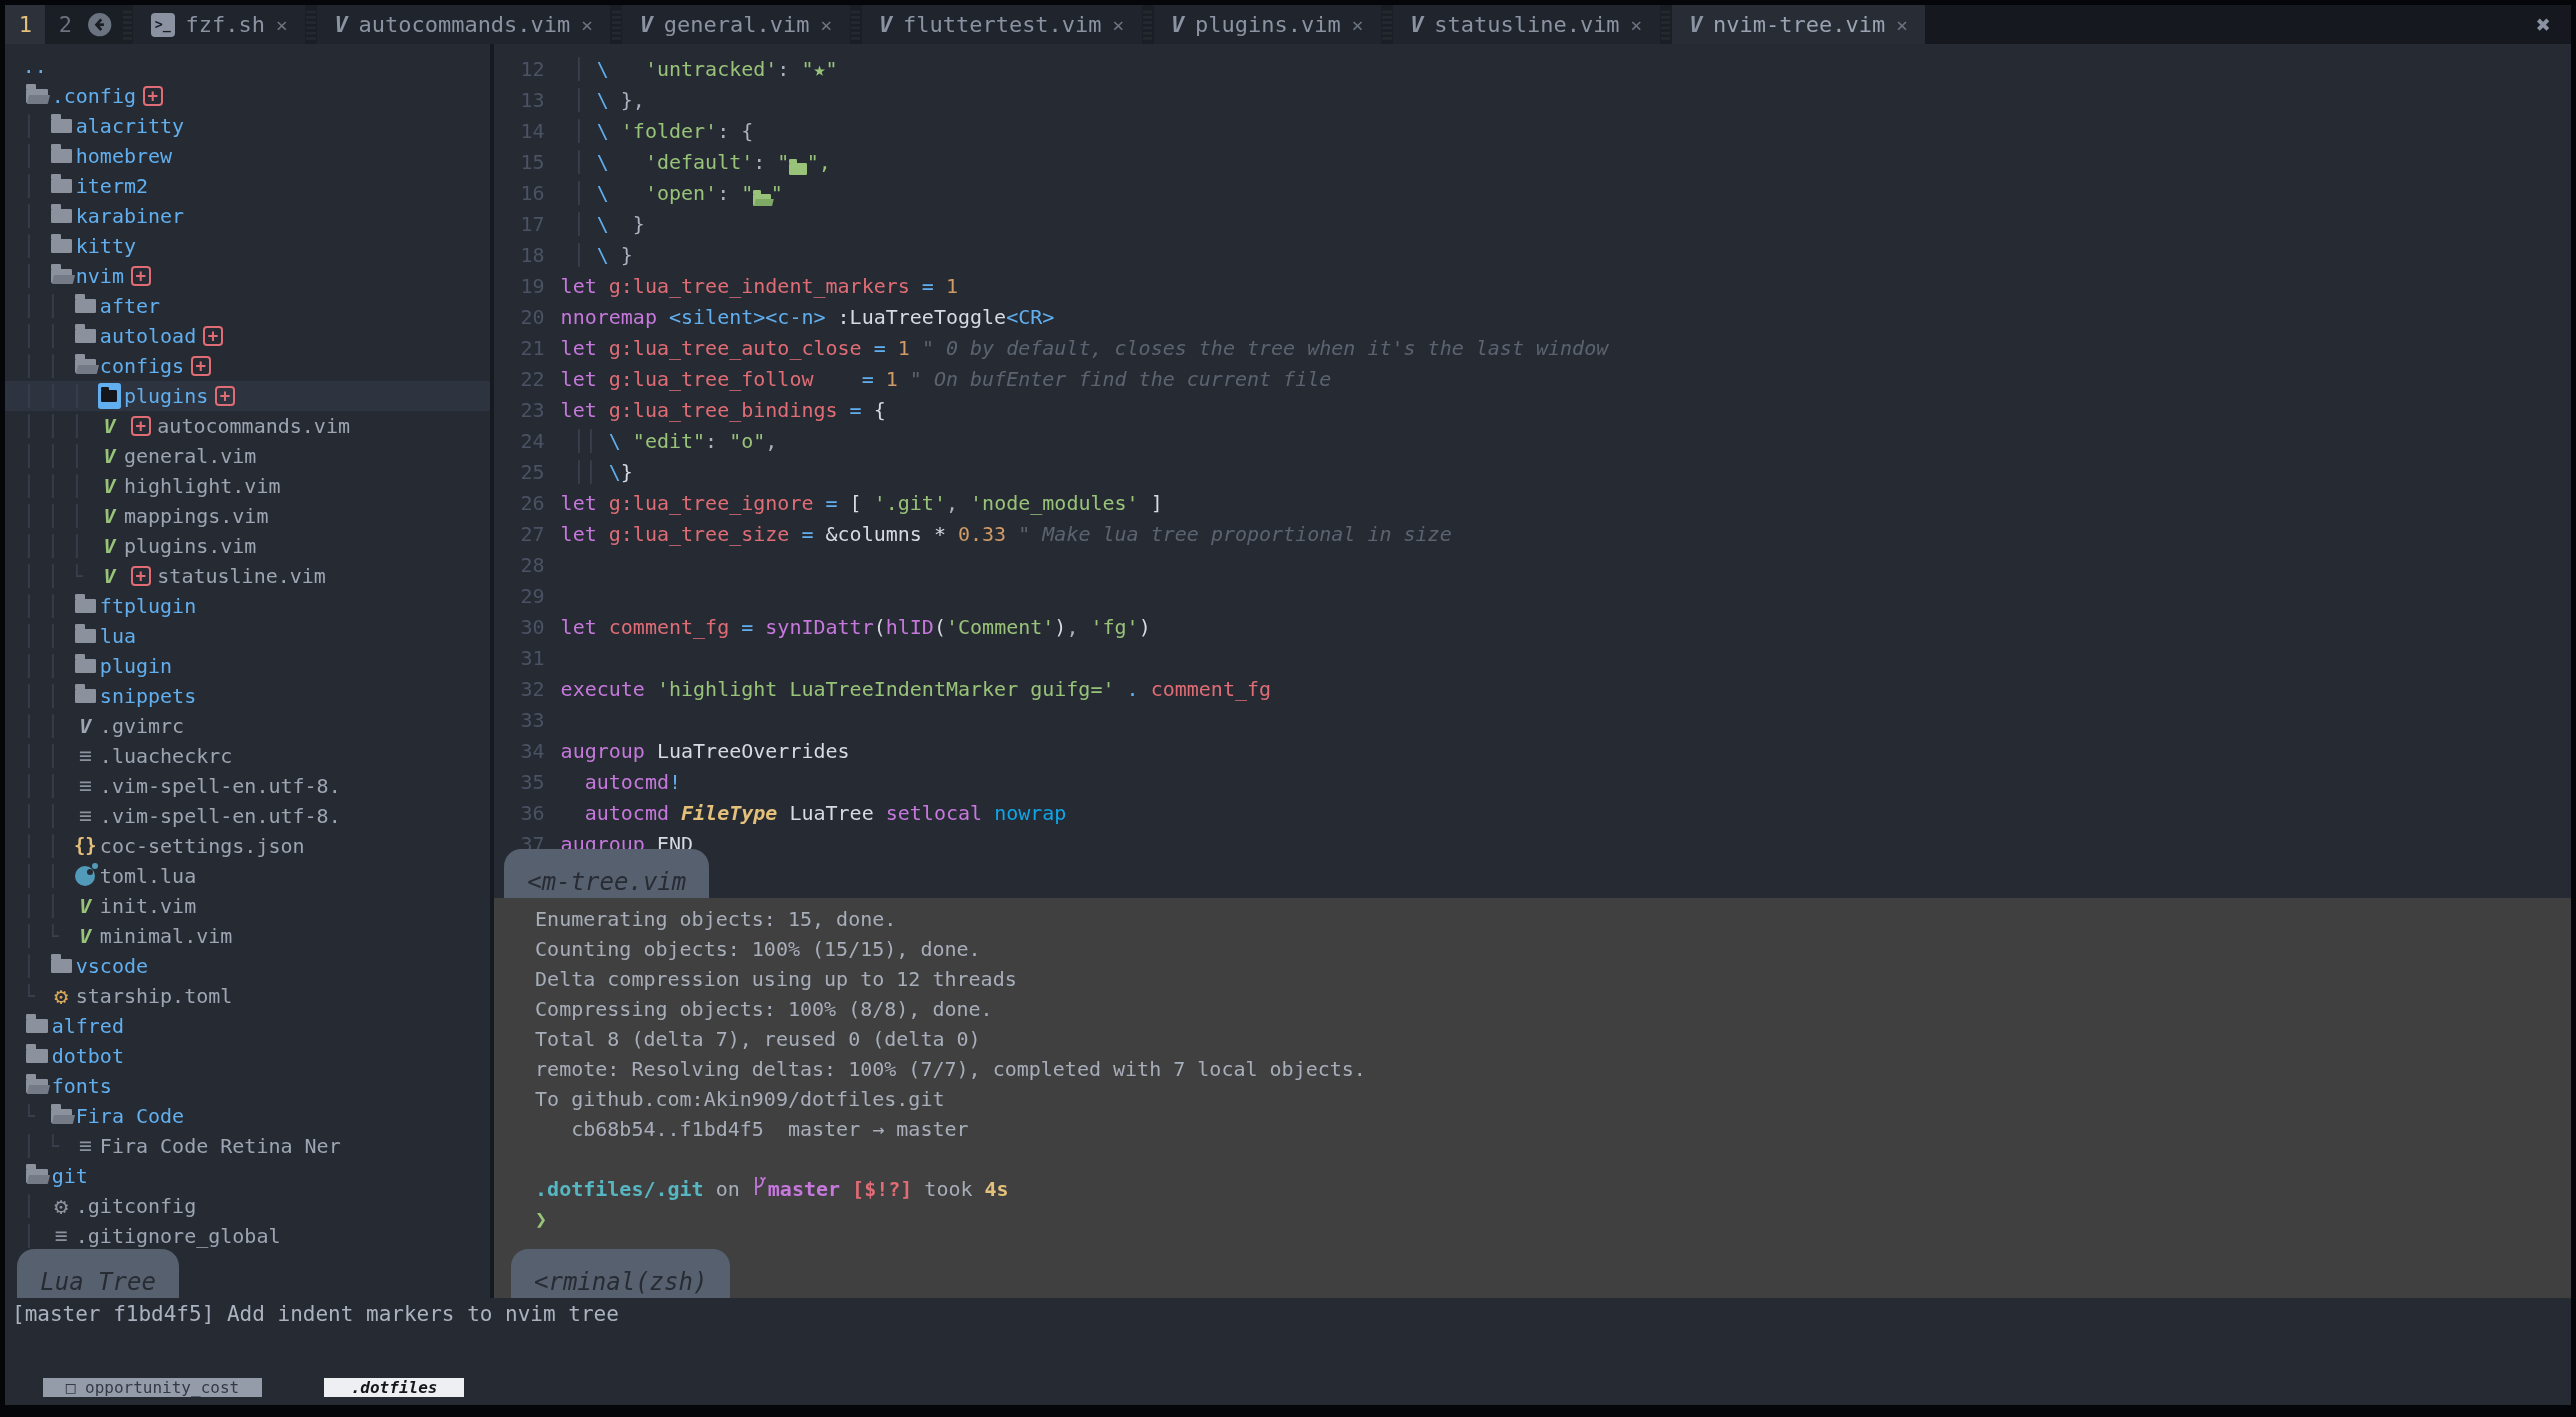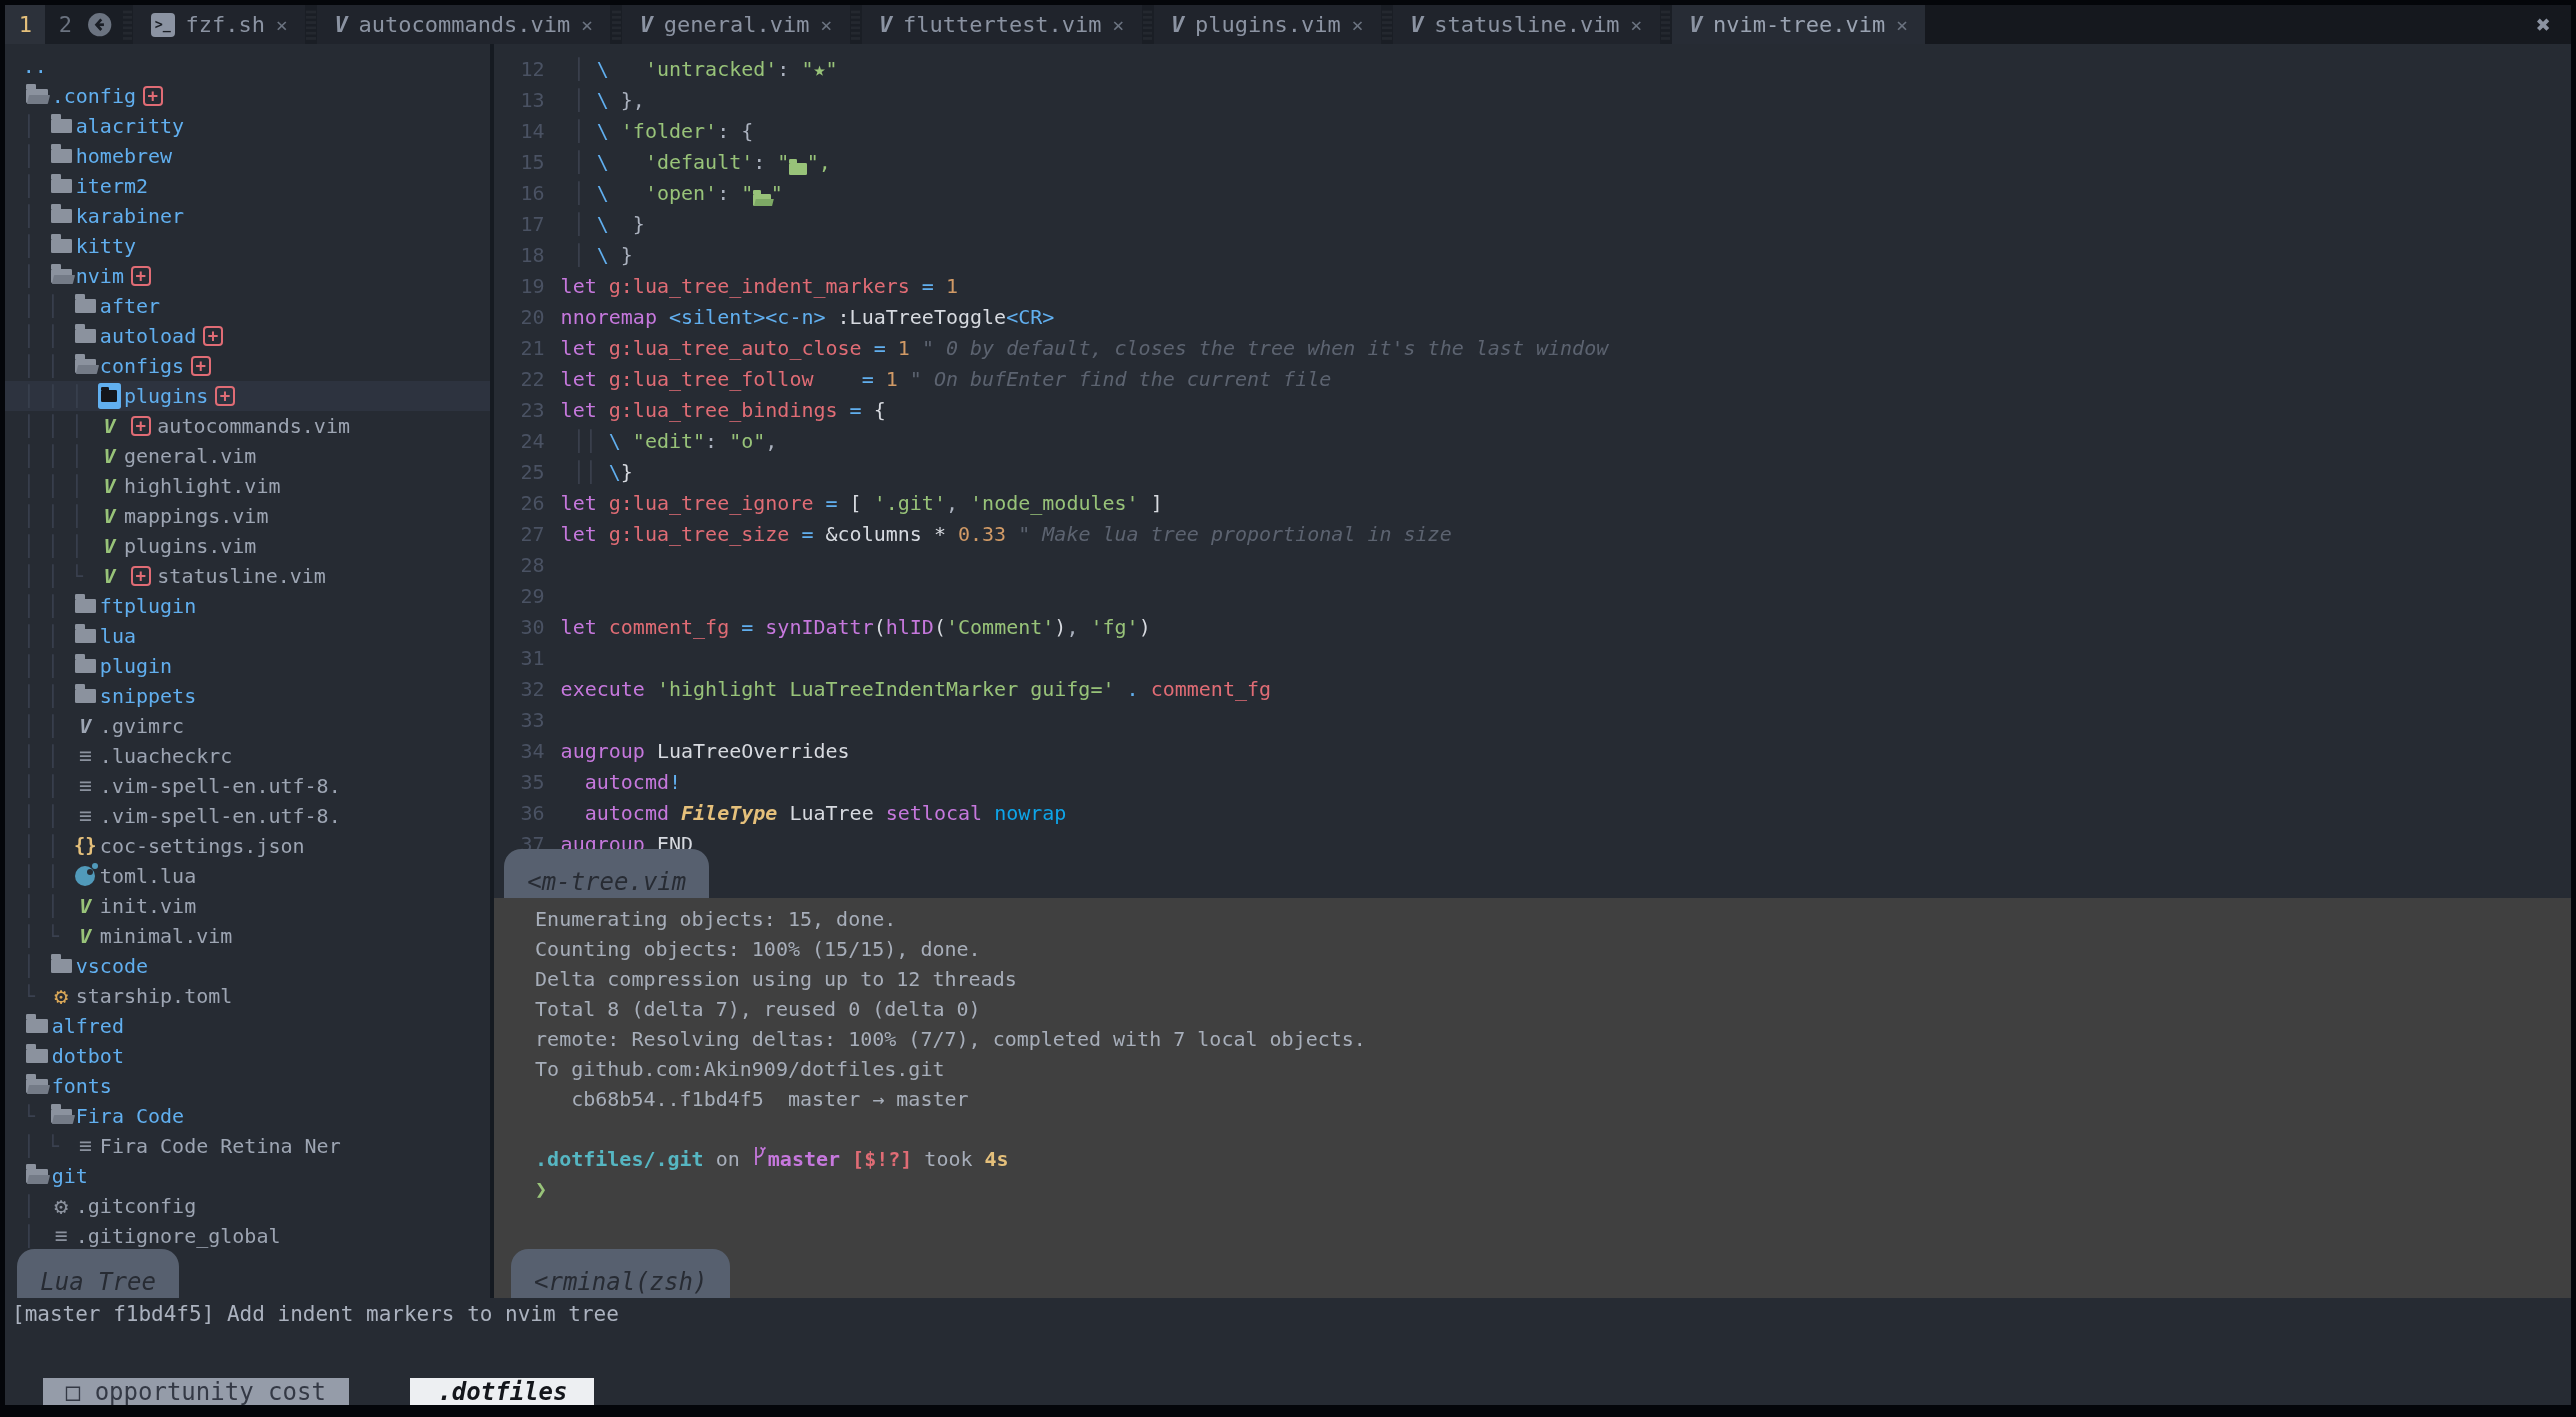--- a/index.html
+++ b/index.html
@@ -68,21 +68,21 @@
   .editor-status{ height:32px; flex:none; background:#262b33; display:flex; align-items:center; padding-left:10.7px; }
   
   .terminal{ flex:1; background:#404040; padding:5.3px 0 0 17.4px; font-size:20px; display:flex; flex-direction:column; overflow:hidden; }
   .tline{ height:30px; display:flex; align-items:center; white-space:pre; color:#a7aeba; }
   .s-cyanb{ color:#56b6c2; font-weight:bold; } .s-magb{ color:#c678dd; font-weight:bold; }
   .s-redb{ color:#e06c75; font-weight:bold; } .s-yelb{ color:#e5c07b; font-weight:bold; }
   .s-grn{ color:#98c379; }
   .term-status{ height:32px; margin-top:auto; display:flex; align-items:center; }
   
   .msgarea{ height:80px; flex:none; background:#262b33; font-size:21px; color:#abb2bf; padding:4px 0 0 6.7px; white-space:pre; }
-  .tmuxbar{ height:27px; flex:none; background:#262b33; display:flex; align-items:flex-start; font-size:24px; padding-left:18.7px; }
+  .tmuxbar{ height:27px; flex:none; background:#262b33; display:flex; align-items:flex-start; font-size:16px; padding-left:18.7px; }
   .sg{ width:9.4px; flex:none; } .sgA{ background:#3c4350; } .sgB{ background:#5b6472; } .sgC{ background:#c6cad1; }
   .tmseg1{ background:#959ca9; color:#343945; display:flex; align-items:center; padding:0 23px; white-space:pre; }
   .tmseg2{ background:#edeff2; color:#14161b; font-weight:bold; font-style:italic; display:flex; align-items:center; padding:0 27px; white-space:pre; }
   .tmgap{ width:24px; }
   .blackstrip{ flex:1; background:#04060a; }
   svg{ display:block; }
 </style>
 </head>
 <body>
 
@@ -228,20 +228,21 @@
           <div class="cline"><span class="gutter">37</span><span class="s-kw">augroup</span><span class="s-fg"> </span><span class="s-fgb">END</span></div>
         </div>
       <div class="editor-status">
         <span class="pill">&lt;m-tree.vim</span>
       </div>
       <div class="terminal">
         <div id="termout">
             <div class="tline">  Enumerating objects: 15, done.</div>
             <div class="tline">  Counting objects: 100% (15/15), done.</div>
             <div class="tline">  Delta compression using up to 12 threads</div>
+            <div class="tline">  Compressing objects: 100% (8/8), done.</div>
             <div class="tline">  Total 8 (delta 7), reused 0 (delta 0)</div>
             <div class="tline">  remote: Resolving deltas: 100% (7/7), completed with 7 local objects.</div>
             <div class="tline">  To github.com:Akin909/dotfiles.git</div>
             <div class="tline">     cb68b54..f1bd4f5  master → master</div>
             <div class="tline"></div>
           </div>
         <div class="tline">
           <span class="s-cyanb">  .dotfiles/.git</span><span> on </span><span class="branchico"><svg width="16" height="24" viewBox="0 0 16 24" style="display:inline">
                 <path d="M4 3 V21 M4 13 C10 13 11 9 11 6 M11 6 L8.6 3.4 M11 6 L13.4 3.4" stroke="#c678dd" stroke-width="1.8" fill="none"></path>
               </svg></span><span class="s-magb">master</span><span class="s-redb"> [$!?]</span><span> took </span><span class="s-yelb">4s</span>

